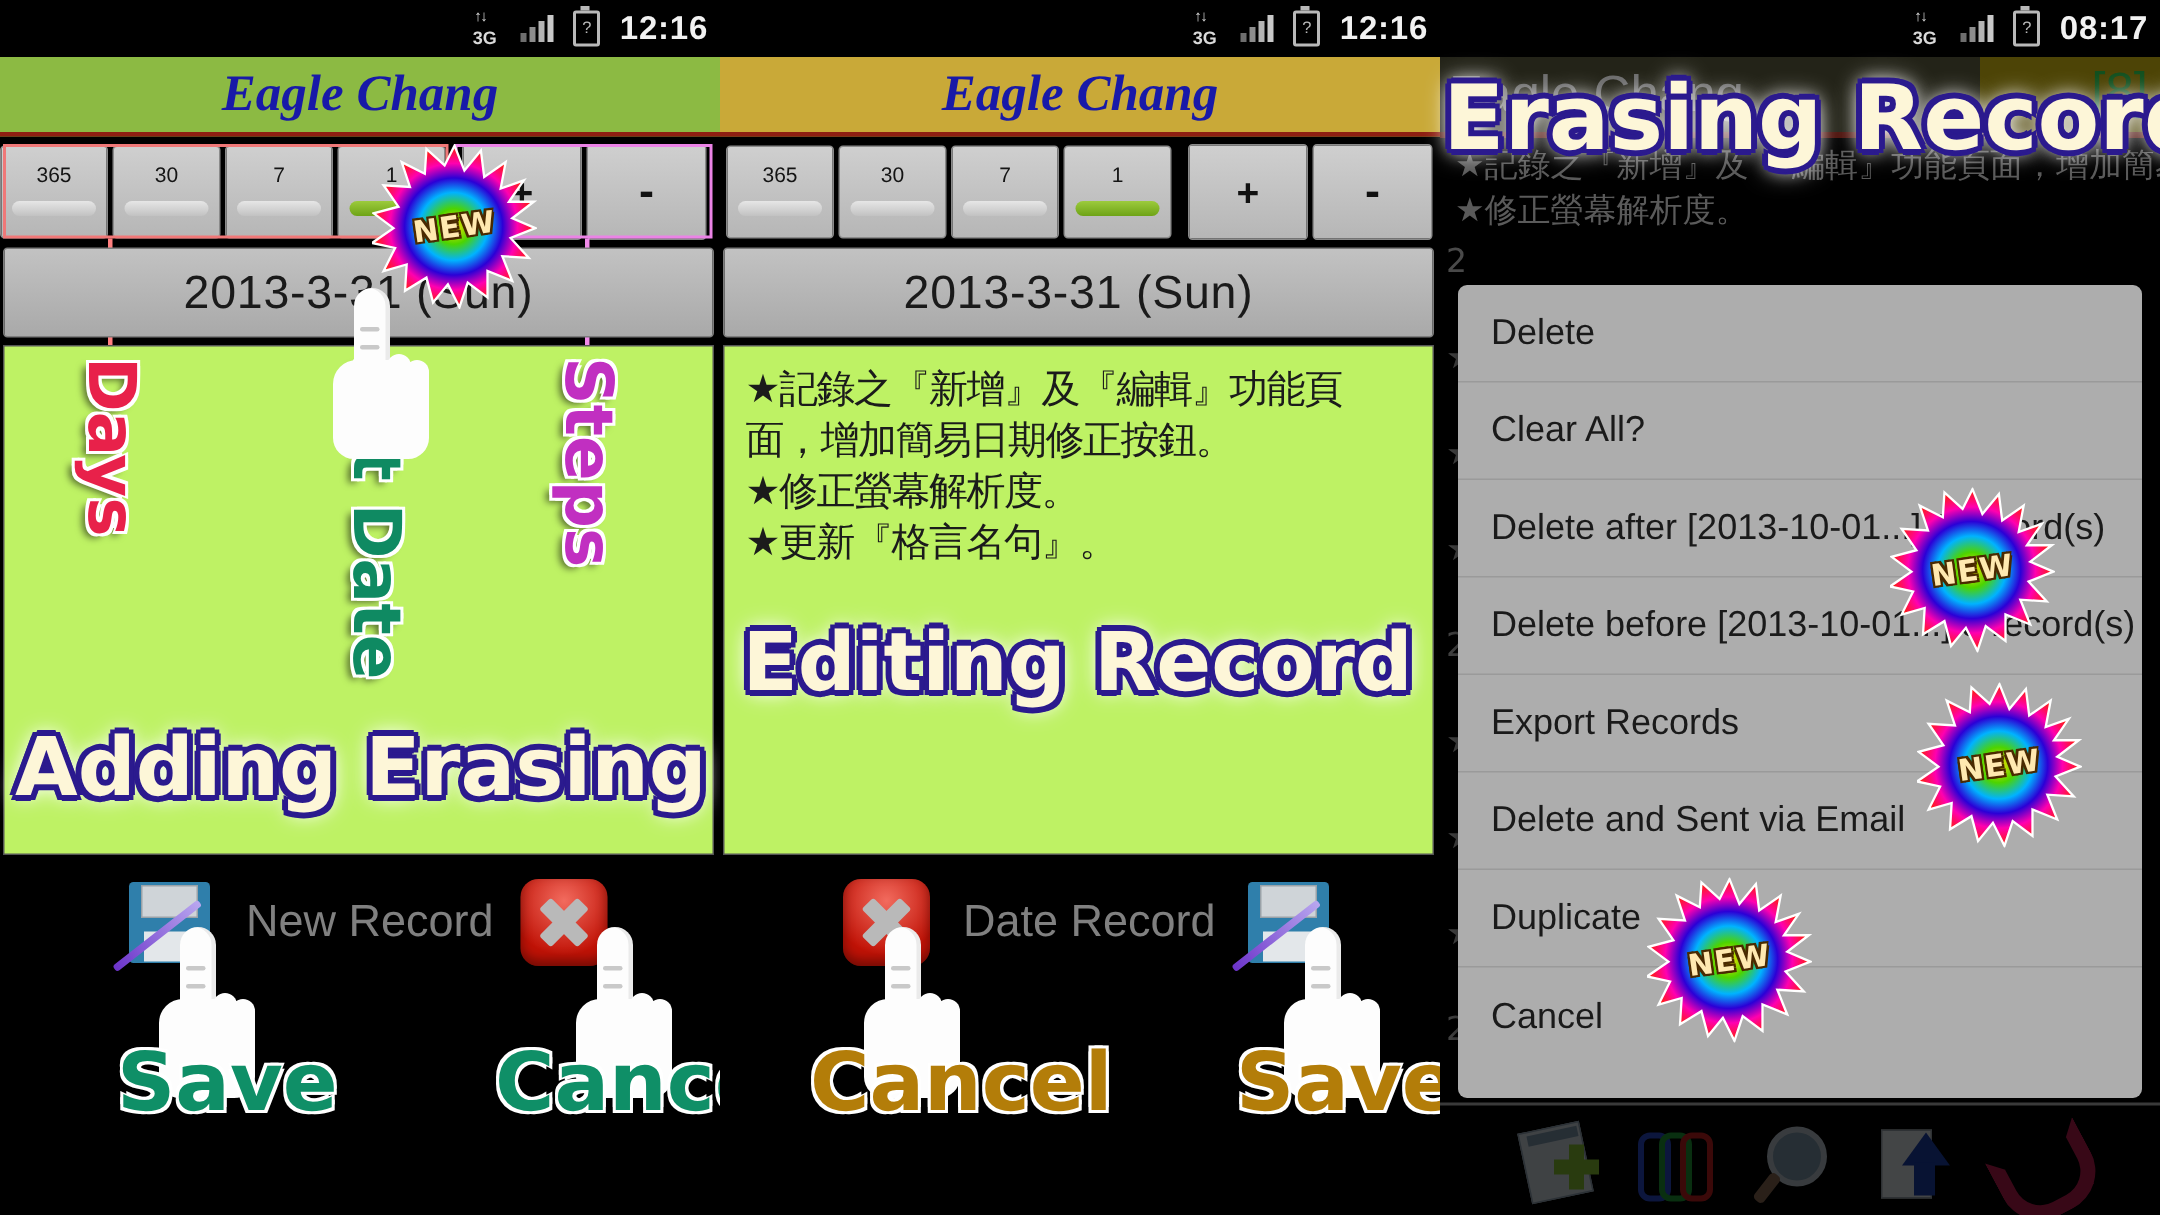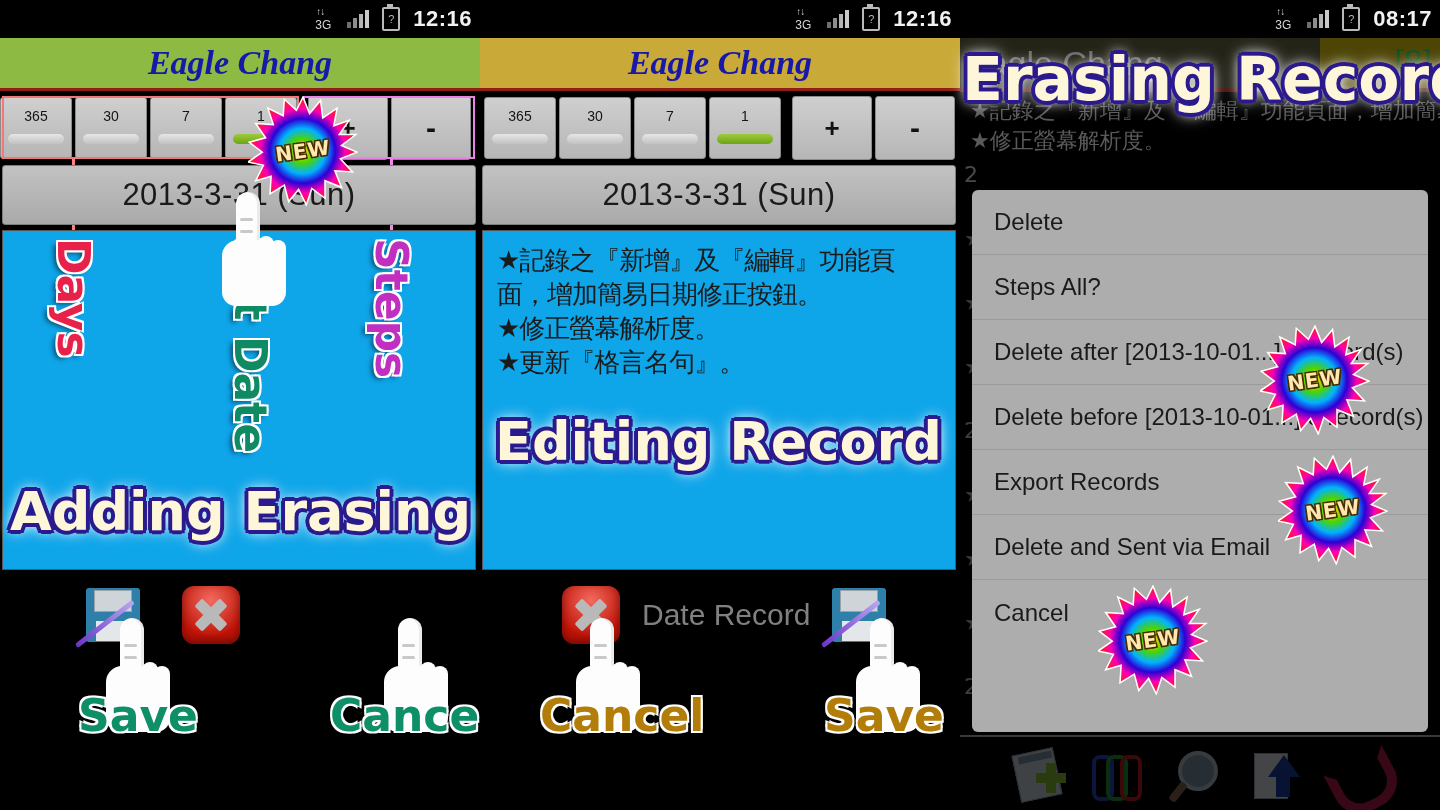--- a/index.html
+++ b/index.html
@@ -11,21 +11,21 @@
   #panel-left{left:0;}
   #panel-mid{left:480px;}
   #panel-right{left:960px;}
 
   
   .statusbar{position:absolute;top:0;left:0;width:480px;height:38px;background:#000;}
   .sb-items{position:absolute;right:8px;top:0;height:38px;display:flex;align-items:center;gap:13px;}
   .sb-clock{color:#f2f2f2;font-size:22px;font-weight:bold;letter-spacing:.5px;}
   .ico3g{position:relative;width:20px;height:24px;}
   .ico3g .t{position:absolute;top:0;left:2px;font-size:10px;color:#d8d8d8;line-height:10px;letter-spacing:-1px;}
-  .ico3g .g{position:absolute;bottom:0;left:1px;font-size:12px;font-weight:normal;color:#d8d8d8;line-height:12px;}
+  .ico3g .g{position:absolute;bottom:0;left:1px;font-size:12px;font-weight:bold;color:#d8d8d8;line-height:12px;}
   .icosig{display:flex;align-items:flex-end;gap:2px;height:18px;}
   .icosig i{display:block;width:4px;background:#9a9a9a;}
   .icosig i:nth-child(1){height:6px;background:#6e6e6e;}
   .icosig i:nth-child(2){height:10px;background:#8c8c8c;}
   .icosig i:nth-child(3){height:14px;background:#b4b4b4;}
   .icosig i:nth-child(4){height:18px;background:#c9c9c9;}
   .icobat{position:relative;width:14px;height:20px;border:2px solid #b9b9b9;border-radius:2px;}
   .icobat:before{content:"";position:absolute;top:-5px;left:3px;width:6px;height:3px;background:#b9b9b9;}
   .icobat span{position:absolute;inset:0;display:flex;align-items:center;justify-content:center;font-size:11px;color:#b9b9b9;}
 
@@ -56,21 +56,21 @@
   .vline{position:absolute;width:3px;pointer-events:none;}
   #vl-days{left:72px;top:159px;height:72px;background:#ff8080;}
   #vl-steps{left:390px;top:159px;height:72px;background:#f08ae8;}
 
   
   .datebar{position:absolute;left:2px;top:165px;width:474px;height:60px;background:linear-gradient(#c2c2c2,#a9a9a9);
            border:1px solid #7d7d7d;border-radius:3px;display:flex;align-items:center;justify-content:center;box-sizing:border-box;}
   .datebar .d{font-size:31px;color:#1a1a1a;letter-spacing:.5px;}
 
   
-  .content{position:absolute;left:2px;top:230px;width:474px;height:340px;background:#0ea5e9;border:1px solid #555;box-sizing:border-box;}
+  .content{position:absolute;left:2px;top:230px;width:474px;height:340px;background:#bef264;border:1px solid #555;box-sizing:border-box;}
 
   
   .notes{position:absolute;left:14px;top:12px;right:10px;font-size:26px;line-height:34px;color:#1b1b1b;
          font-family:"DejaVu Sans",sans-serif;letter-spacing:-1px;}
 
   
   .caption{position:absolute;font-family:"DejaVu Sans",sans-serif;font-weight:bold;white-space:nowrap;}
   .cap-big{font-size:54px;color:#fdf6d8;
      text-shadow:
        -3px -3px 0 #2b1a8e, 3px -3px 0 #2b1a8e, -3px 3px 0 #2b1a8e, 3px 3px 0 #2b1a8e,
@@ -97,21 +97,21 @@
   .icon-save .shutter{position:absolute;left:12px;top:6px;width:38px;height:22px;background:#cfd4d8;border:1px solid #9aa2a8;box-sizing:border-box;}
   .icon-save .label{position:absolute;left:14px;bottom:5px;width:34px;height:20px;background:#e3e7ea;}
   .icon-save .pen{position:absolute;left:-4px;bottom:-2px;width:72px;height:5px;background:linear-gradient(90deg,#6b33c9,#b9a7ef);
                   transform:rotate(-38deg);transform-origin:left bottom;border-radius:2px;}
   .icon-cancel{position:relative;width:58px;height:58px;border-radius:12px;
                background:radial-gradient(circle at 50% 25%,#f26b5e,#c01206 70%);box-shadow:inset 0 -4px 8px rgba(0,0,0,.4);}
   .icon-cancel:before,.icon-cancel:after{content:"";position:absolute;left:50%;top:50%;width:36px;height:11px;background:#b9b9b9;border-radius:2px;}
   .icon-cancel:before{transform:translate(-50%,-50%) rotate(45deg);}
   .icon-cancel:after{transform:translate(-50%,-50%) rotate(-45deg);}
 
-  .btm-word{position:absolute;font-family:"DejaVu Sans",sans-serif;font-weight:bold;font-size:44px;white-space:nowrap;text-align:center;}
+  .btm-word{position:absolute;font-family:"DejaVu Sans",sans-serif;font-weight:bold;font-size:54px;white-space:nowrap;text-align:center;}
   .word-green{color:#0f8f67;text-shadow:-2px -2px 0 #fff,2px -2px 0 #fff,-2px 2px 0 #fff,2px 2px 0 #fff;}
   .word-gold{color:#b37d09;text-shadow:-2px -2px 0 #fff,2px -2px 0 #fff,-2px 2px 0 #fff,2px 2px 0 #fff;}
 
   
   .hand{position:absolute;width:74px;height:120px;pointer-events:none;}
   .hand .finger{position:absolute;left:22px;top:0;width:24px;height:66px;background:#fdfdfd;border-radius:12px 12px 2px 2px;
                 box-shadow:inset -3px 0 0 rgba(0,0,0,.07);}
   .hand .knuck{position:absolute;left:26px;top:26px;width:13px;height:3px;background:#c9c9c9;border-radius:2px;}
   .hand .knuck2{position:absolute;left:26px;top:38px;width:13px;height:3px;background:#c9c9c9;border-radius:2px;}
   .hand .palm{position:absolute;left:8px;top:48px;width:64px;height:66px;background:#fdfdfd;border-radius:16px 20px 14px 14px;}
@@ -261,20 +261,21 @@
 
     <div class="actionbar">
       <div style="width:82px"></div>
       <div class="icon-save">
         <div class="body"></div>
           <div class="shutter"></div>
           <div class="label"></div>
           <div class="pen"></div>
       </div>
       <div style="width:20px"></div>
+      <div class="act-label">New Record</div>
       <div style="width:18px"></div>
       <div class="icon-cancel"></div>
     </div>
 
     <div class="hand" style="left:98px;top:618px;">
       <div class="finger"></div>
         <div class="knuck"></div>
         <div class="knuck2"></div>
       <div class="f2"></div>
         <div class="f3"></div>
@@ -431,25 +432,26 @@
       <div class="dim-row">★</div>
       <div class="dim-row">2</div>
       <div class="dim-row">★</div>
       <div class="dim-row">★</div>
       <div class="dim-row">★</div>
       <div class="dim-row">2</div>
     </div>
 
     <div class="dialog">
       <div class="dlg-item">Delete</div>
-      <div class="dlg-item">Steps All?</div>
+      <div class="dlg-item">Clear All?</div>
       <div class="dlg-item">Delete after [2013-10-01...] 1 record(s)</div>
       <div class="dlg-item">Delete before [2013-10-01...] 8 record(s)</div>
       <div class="dlg-item">Export Records</div>
       <div class="dlg-item">Delete and Sent via Email</div>
+      <div class="dlg-item">Duplicate</div>
       <div class="dlg-item">Cancel</div>
     </div>
 
     <div class="newstar" style="left:300px;top:325px;">
       <svg viewBox="0 0 100 100">
           <polygon fill="url(#rg1)" stroke="#fff" stroke-width="1.4" points="50,1 56,16 66,4 68,20 81,11 78,27 92,22 83,35 98,35 85,45 99,51 84,57 95,69 79,68 85,83 70,77 70,93 58,84 53,99 46,85 37,96 33,81 20,89 21,73 7,77 14,63 0,60 13,51 1,42 16,38 7,25 23,26 18,11 32,18 33,3 44,13"></polygon>
         </svg>
       <div class="txt">NEW</div>
     </div>
     <div class="newstar" style="left:318px;top:455px;">

